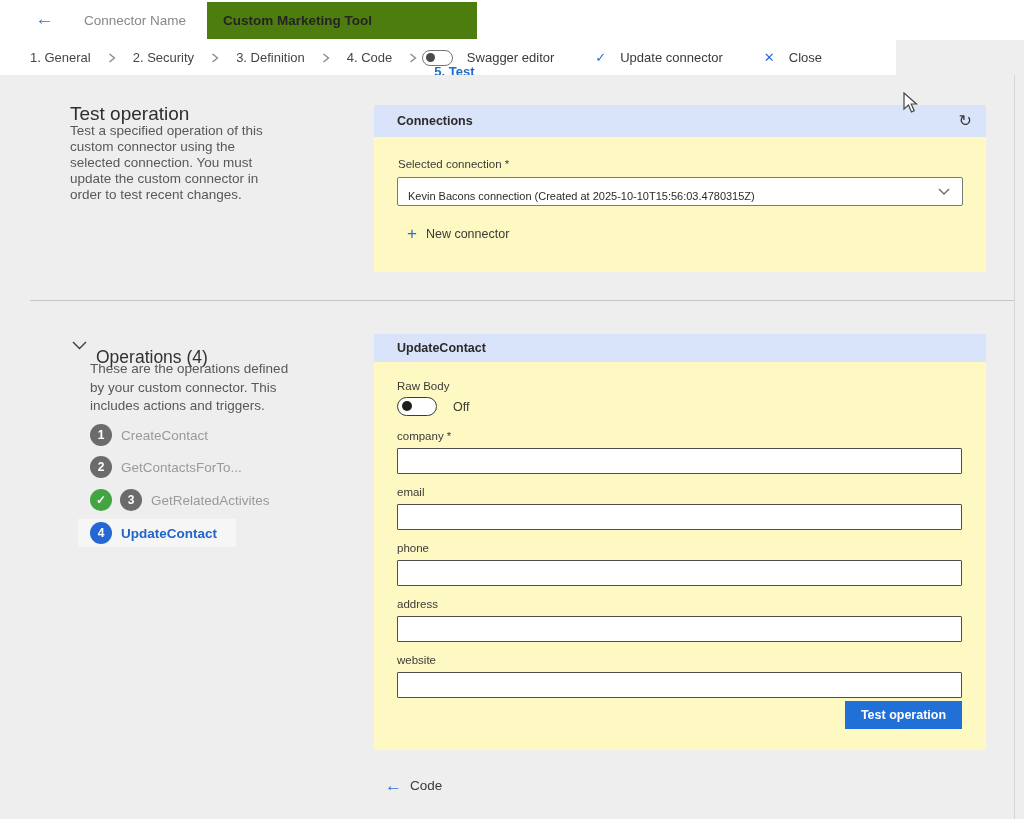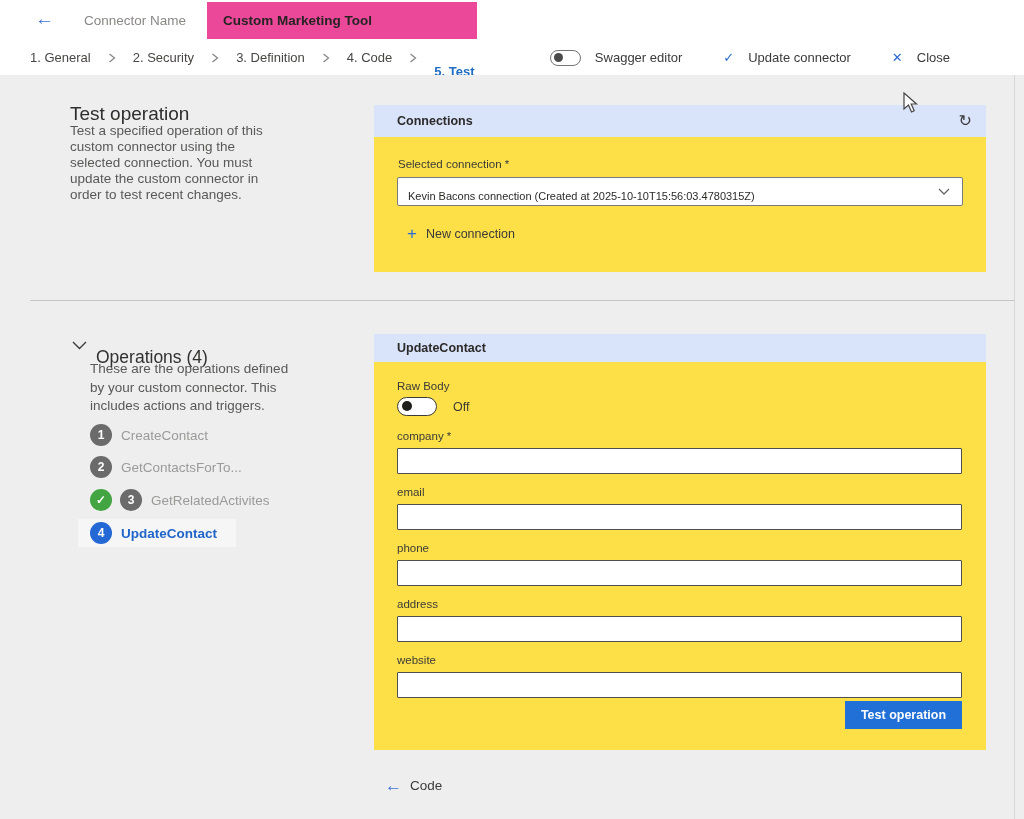--- a/index.html
+++ b/index.html
@@ -5,46 +5,46 @@
   * { margin:0; padding:0; box-sizing:border-box; }
   body { background:#ddd; font-family:"Liberation Sans", sans-serif; }
   .screen { position:relative; width:1024px; height:819px; background:#eeeeee; overflow:hidden;
             -webkit-font-smoothing:antialiased; color:#323130; }
 
   
   .topbar { position:absolute; top:0; left:0; width:1024px; height:40px; background:#ffffff; }
   .back-icon { position:absolute; left:35px; top:8px; font-size:19px; color:#3b6fd4; cursor:pointer; }
   .conn-name-label { position:absolute; left:84px; top:13px; font-size:13.5px; color:#8a8886; }
   .conn-name-box { position:absolute; left:207px; top:2px; width:270px; height:37px;
-                   background:#ec4899; display:flex; align-items:center; }
+                   background:#4d7c0f; display:flex; align-items:center; }
   .conn-name-box span { padding-left:16px; font-size:13.5px; color:#252423; font-weight:bold; font-weight:600; }
 
   
-  .navbar { position:absolute; top:40px; left:0; width:1024px; height:35px; background:#ffffff; }
+  .navbar { position:absolute; top:40px; left:0; width:896px; height:35px; background:#ffffff; }
   .steps { position:absolute; left:30px; top:0; height:35px; display:flex; align-items:center; gap:17px; }
   .step { font-size:13px; color:#484644; position:relative; height:35px; display:flex; align-items:center; cursor:pointer; }
   .step.active { color:#1f6cc2; font-weight:bold;margin-top:28px; }
   .step.active .underline { position:absolute; left:0; right:0; bottom:4px; height:3px; background:#2b6cd9; }
   .step-sep { display:flex; align-items:center; color:#8a8886; }
   .nav-right { position:absolute; right:74px; top:0; height:35px; display:flex; align-items:center; gap:14px; }
   .toggle { width:31px; height:16px; border:1px solid #757575; border-radius:9px; background:#fff; position:relative; cursor:pointer; }
   .toggle .knob { position:absolute; left:3px; top:2.5px; width:9px; height:9px; border-radius:50%; background:#4a4a4a; }
   .nav-right .lbl { font-size:13px; color:#3b3a39; cursor:pointer; }
   .nav-right .gap { width:13px; }
   .blue-glyph { color:#2b6cd9; font-size:13px; cursor:pointer; }
 
   
   .main { position:absolute; top:75px; left:0; width:1024px; height:744px; background:#eeeeee; }
   .scroll-edge { position:absolute; left:1014px; top:0; width:1px; height:744px; background:#d6d6d6; }
 
   .section-title { position:absolute; left:70px; top:28px; font-size:19px; color:#2f2e2d; }
   .section-desc { position:absolute; left:70px; top:48px; width:206px; font-size:13.5px; color:#595857; line-height:16px; }
 
   
-  .panel { position:absolute; left:374px; width:612px; background:#fde047; }
+  .panel { position:absolute; left:374px; width:612px; background:#fef9c3; }
   .panel-header { height:32px; background:#d9e3f9; display:flex; align-items:center; justify-content:space-between; padding:0 14px 0 23px; }
   .panel-header .ptitle { font-size:12.5px; font-weight:bold; color:#2b2a29; }
   .refresh-icon { font-size:16px; color:#3a3a3a; cursor:pointer; line-height:1; }
 
   .connections-panel { top:30px; height:167px; }
   .field-label { font-size:11.5px; color:#3b3a39; }
   .sel-label { position:absolute; left:24px; top:53px; }
   .select-box { position:absolute; left:23px; top:72px; width:566px; height:29px; background:#fff;
                 border:1px solid #7a7a7a; border-radius:2px; display:flex; align-items:center;
                 justify-content:space-between; padding:0 12px 0 10px; cursor:pointer; }
@@ -161,21 +161,21 @@
       </div>
       <div class="field-label sel-label">Selected connection *</div>
       <div class="select-box">
         <span class="sel-text">Kevin Bacons connection (Created at 2025-10-10T15:56:03.4780315Z)</span>
         <svg width="12" height="7" viewBox="0 0 12 7">
             <polyline points="1,1 6,6 11,1" fill="none" stroke="#666" stroke-width="1.3"></polyline>
           </svg>
       </div>
       <div class="new-conn">
         <span class="plus">+</span>
-        <span class="txt">New connection</span>
+        <span class="txt">New connector</span>
       </div>
     </div>
 
     <div class="divider"></div>
 
     <span class="ops-chevron">
       <svg width="15" height="9" viewBox="0 0 15 9">
           <polyline points="1,1 7.5,7.5 14,1" fill="none" stroke="#3c3b39" stroke-width="1.4"></polyline>
         </svg>
     </span>

